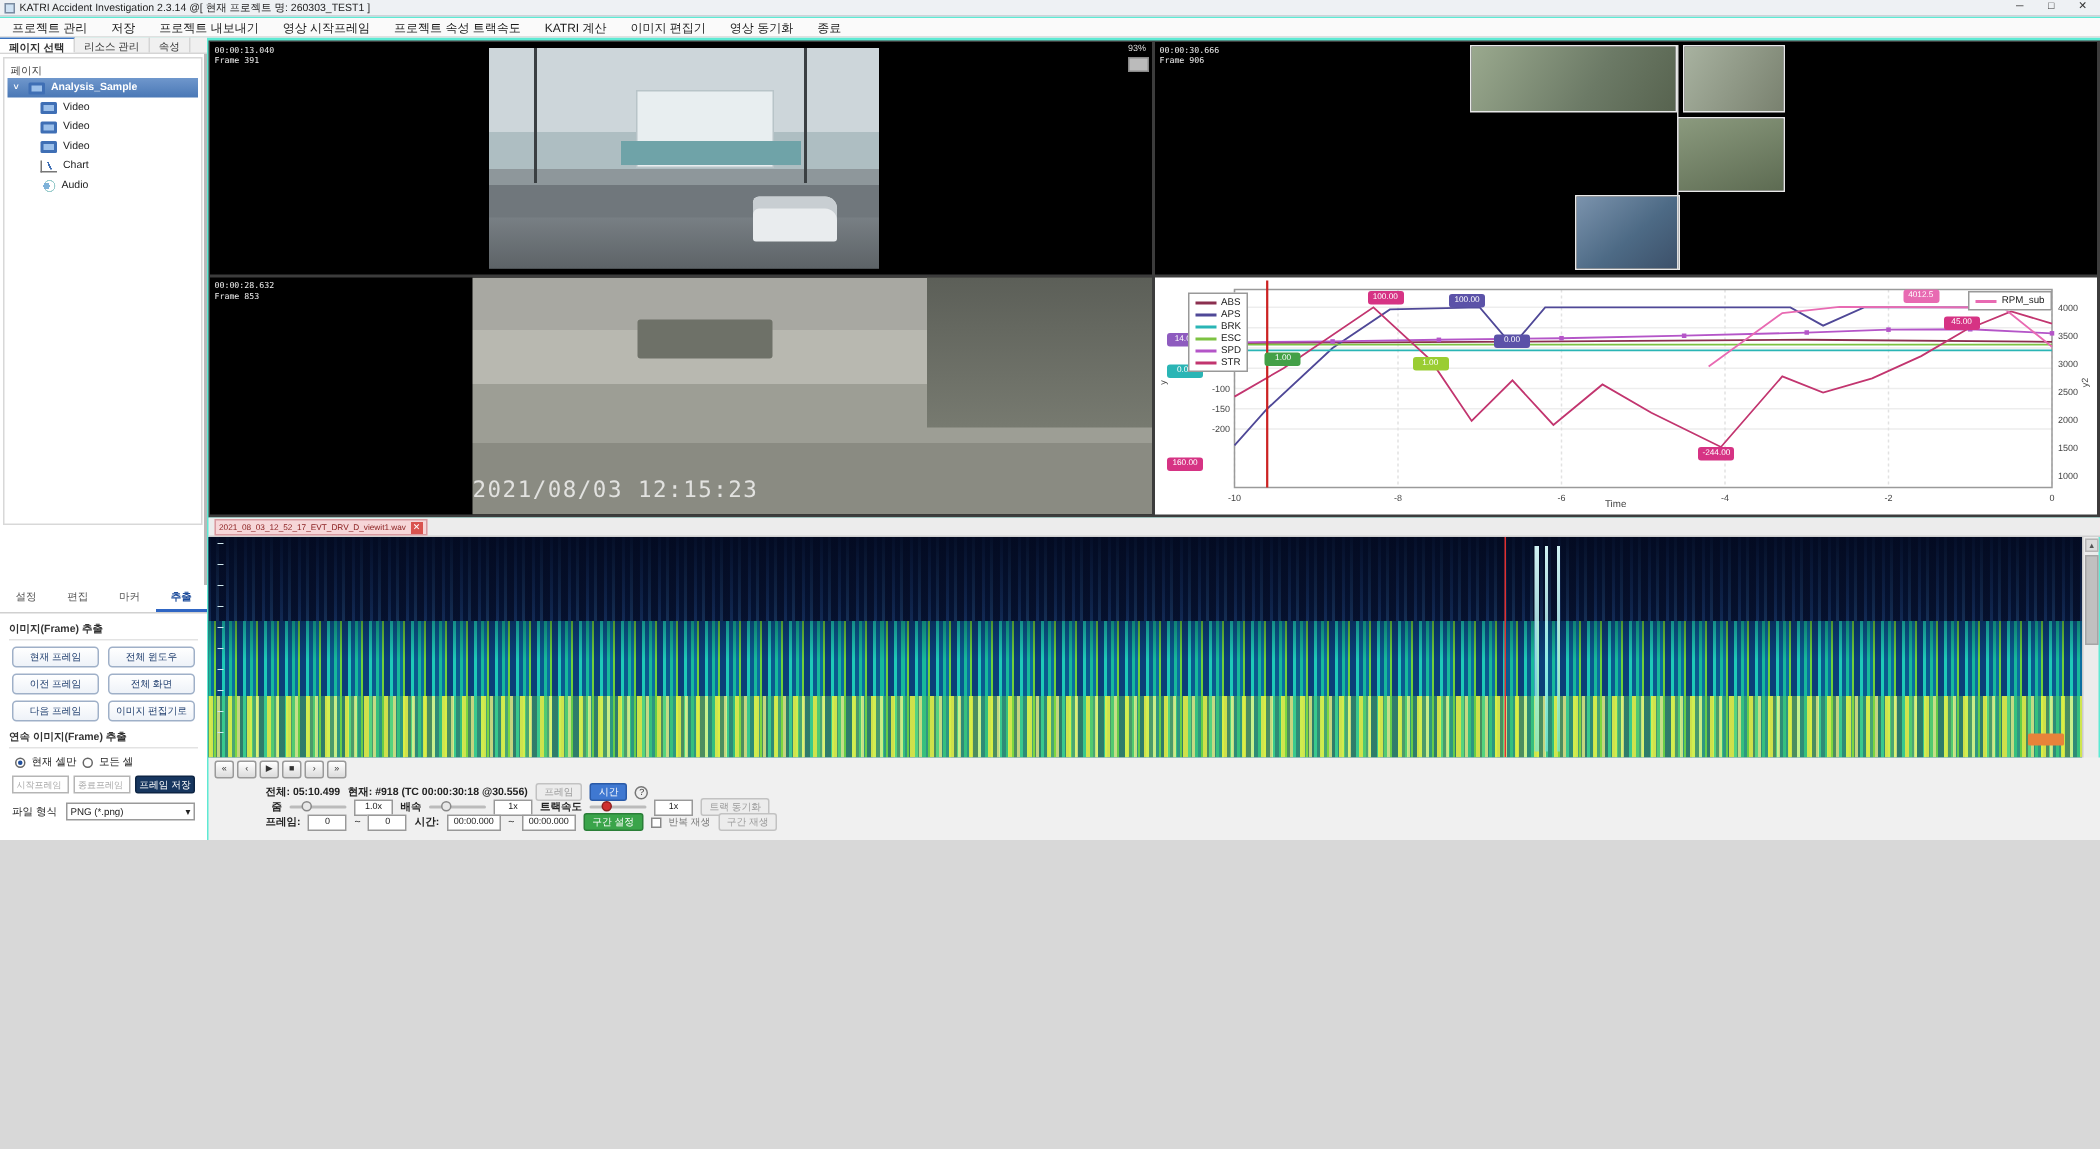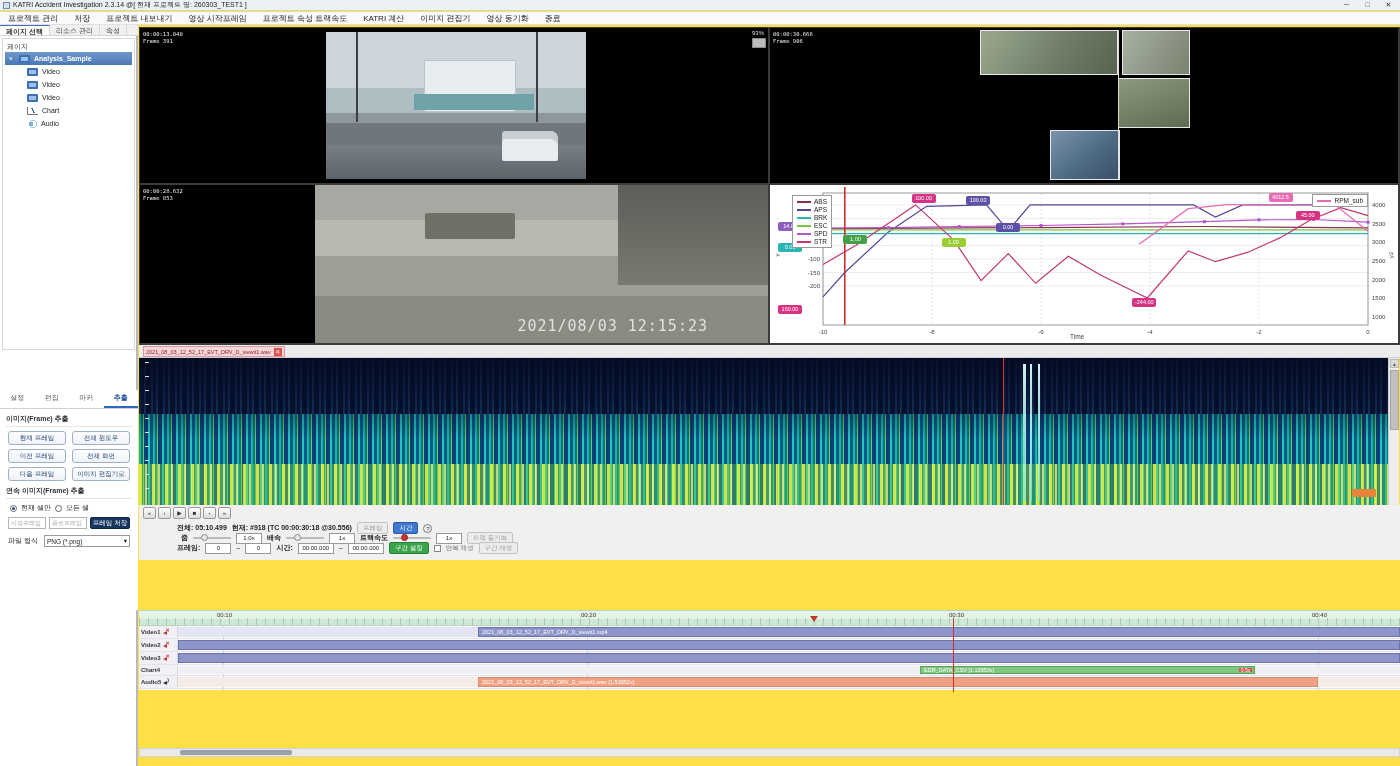--- a/index.html
+++ b/index.html
@@ -1,17 +1,17 @@
 <!DOCTYPE html>
 <html><head>
 <meta charset="utf-8">
 <style>
 *{margin:0;padding:0;box-sizing:border-box}
 html,body{background:#d8d8d8}
-#app{position:relative;width:1400px;height:766px;background:#fde047;font-family:"Liberation Sans",sans-serif;overflow:hidden;color:#222}
+#app{position:relative;width:1400px;height:560px;background:#5eead4;font-family:"Liberation Sans",sans-serif;overflow:hidden;color:#222}
 .abs{position:absolute}
 .mono{font-family:"DejaVu Sans Mono",monospace}
 
 
 #titlebar{left:0;top:0;width:1400px;height:11px;background:#eef1f4;border-bottom:1px solid #cfd4d9;display:flex;align-items:center;font-size:7px}
 #titlebar .appicon{width:7px;height:7px;margin:0 3px;border:1px solid #7a8ba0;background:#cfe2f3}
 #wincontrols{position:absolute;right:2px;top:0;display:flex;gap:2px}
 #wincontrols span{width:19px;height:9px;font-size:7px;line-height:9px;text-align:center;color:#333}
 
 
@@ -77,21 +77,21 @@
 .thumb{position:absolute;border:1px solid #e8e8e8}
 #th1{left:210px;top:2px;width:138px;height:45px;background:linear-gradient(120deg,#9aa98e,#6c7a66 60%,#57634f)}
 #th2{left:352px;top:2px;width:68px;height:45px;background:linear-gradient(120deg,#a8b2a0,#79816f)}
 #th3{left:348px;top:50px;width:72px;height:50px;background:linear-gradient(160deg,#8b9a7e,#5d6b52)}
 #th4{left:280px;top:102px;width:70px;height:50px;background:linear-gradient(140deg,#7b93ad,#4d6a85 55%,#3c5069)}
 #quadlines{position:absolute;left:348px;top:2px;width:1px;height:150px;background:#ddd}
 
 #scene3{position:absolute;left:175px;top:0;width:453px;height:158px;background:linear-gradient(180deg,#a8a8a2 0 22%,#b8b8b0 22% 45%,#9d9e95 45% 70%,#8a8b82 70%)}
 #scene3 .bldgdark{position:absolute;right:0;top:0;width:150px;height:100px;background:linear-gradient(180deg,#5c5f58,#777a70)}
 #scene3 .truck{position:absolute;left:110px;top:28px;width:90px;height:26px;background:#6e7168;border-radius:2px}
-#scene3 .wm{position:absolute;left:0;right:60px;bottom:8px;text-align:right;color:rgba(255,255,255,.75);font-size:15px;letter-spacing:1px;font-family:"DejaVu Sans Mono",monospace}
+#scene3 .wm{position:absolute;left:0;right:60px;bottom:8px;text-align:left;color:rgba(255,255,255,.75);font-size:15px;letter-spacing:1px;font-family:"DejaVu Sans Mono",monospace}
 
 #chart-svg{position:absolute;left:0;top:0}
 svg text.tick{font-size:6px;fill:#444;font-family:"Liberation Sans",sans-serif}
 #chart-badges{position:absolute;left:0;top:0;width:628px;height:158px;pointer-events:none}
 .badge{position:absolute;min-width:24px;height:9px;color:#fff;font-size:5.5px;line-height:9px;text-align:center;border-radius:2px;padding:0 2px}
 #chart-legend{position:absolute;left:22px;top:10px;border:1px solid #999;background:#fff;padding:2px 4px;display:flex;flex-direction:column;gap:1px}
 #chart-legend2{position:absolute;right:30px;top:9px;border:1px solid #999;background:#fff;padding:2px 4px}
 .lg-item{display:flex;align-items:center;gap:3px;font-size:6.5px;color:#222}
 .lg-item i{display:inline-block;width:14px;height:2px}
 #ylab{left:775px;top:252px;font-size:6px;color:#444;transform:rotate(-90deg)}

